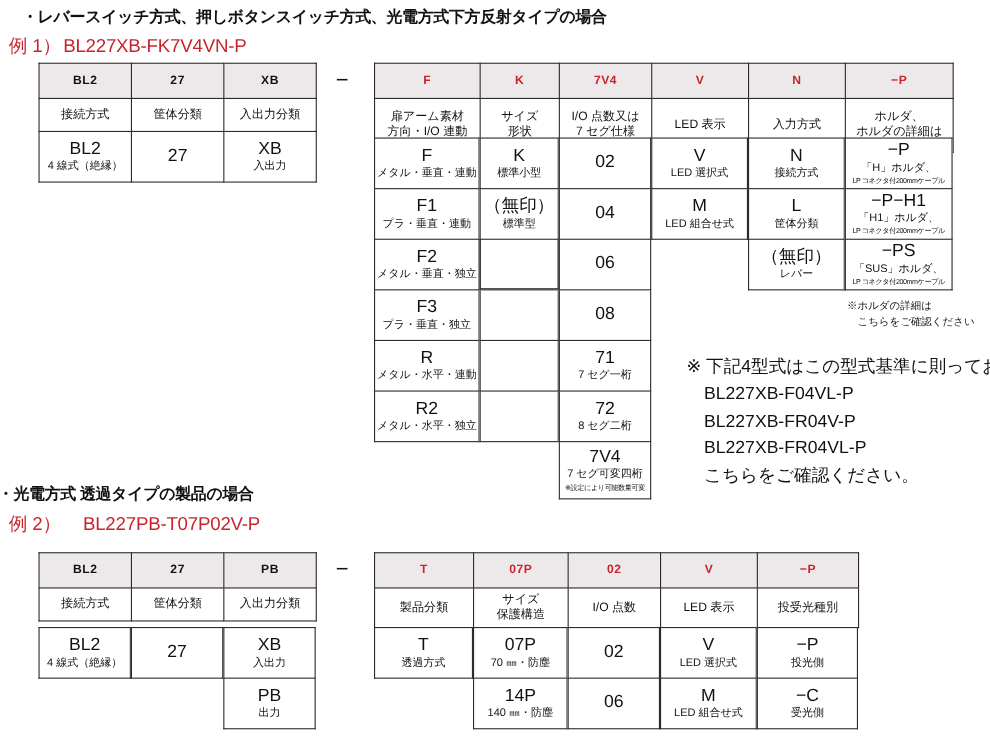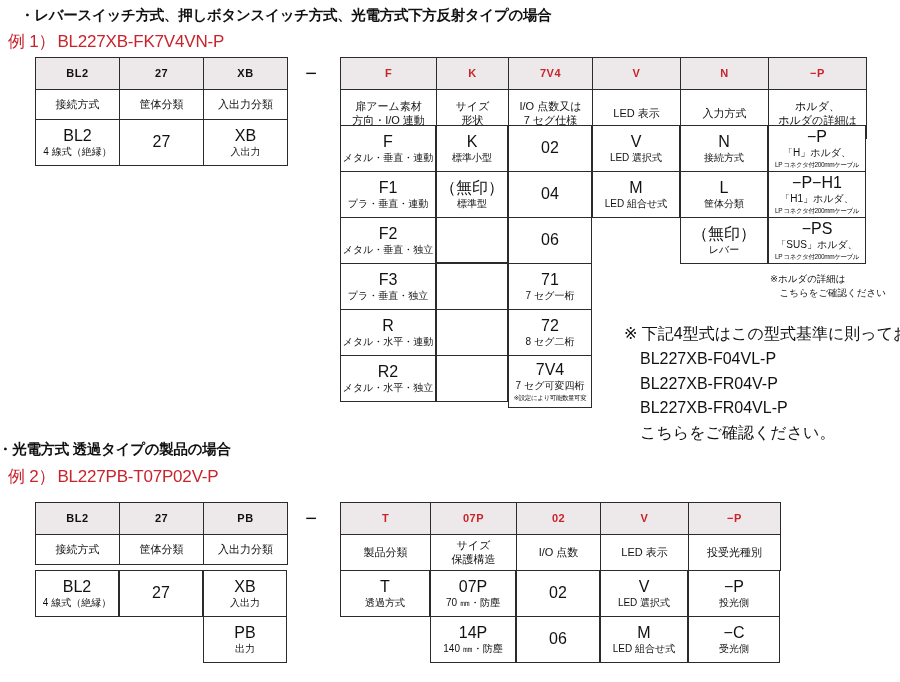--- a/index.html
+++ b/index.html
@@ -89,20 +89,21 @@
     font-size: 16px;
     line-height: 1.55;
     color: #111;
     white-space: nowrap;
   }
   .note-small {
     font-size: 9.5px;
     line-height: 1.5;
     color: #111;
     white-space: nowrap;
+    font-family: Liberation Mono, monospace;
   }
 
   .abs { position: absolute; }
 </style>
 </head>
 <body>
 
 <div class="page">
 
   <div class="abs sec-head" style="left:20px; top:6px;">・レバースイッチ方式、押しボタンスイッチ方式、光電方式下方反射タイプの場合</div>
@@ -264,20 +265,25 @@
       <span class="big">04</span>
           </td>
         </tr>
     <tr>
           <td class="cell">
       <span class="big">06</span>
           </td>
         </tr>
     <tr>
           <td class="cell">
+      <span class="big">08</span>
+          </td>
+        </tr>
+    <tr>
+          <td class="cell">
       <span class="big">71</span>
       <span class="sub">7 セグ一桁</span>
           </td>
         </tr>
     <tr>
           <td class="cell">
       <span class="big">72</span>
       <span class="sub">8 セグ二桁</span>
           </td>
         </tr>
@@ -365,21 +371,21 @@
     <div style="padding-left:16px;">
       <div class="note">BL227XB-F04VL-P</div>
       <div class="note">BL227XB-FR04V-P</div>
       <div class="note">BL227XB-FR04VL-P</div>
       <div class="note">こちらをご確認ください。</div>
     </div>
   </div>
 
   <div class="abs sec-head" style="left:-2px; top:440px;">・光電方式 透過タイプの製品の場合</div>
 
-  <div class="abs" style="left:8px; top:465px; display:flex; align-items:baseline; gap:2px;">
+  <div class="abs" style="left:8px; top:465px; display:flex; align-items:baseline; gap:20px;">
     <span class="sec-example">例 2）</span>
     <span class="sec-example">BL227PB-T07P02V-P</span>
   </div>
 
   <table class="mt abs" style="left:35px; top:502px; width:252px;">
     <colgroup>
         <col style="width:84px">
         <col style="width:84px">
         <col style="width:84px">
       </colgroup>

